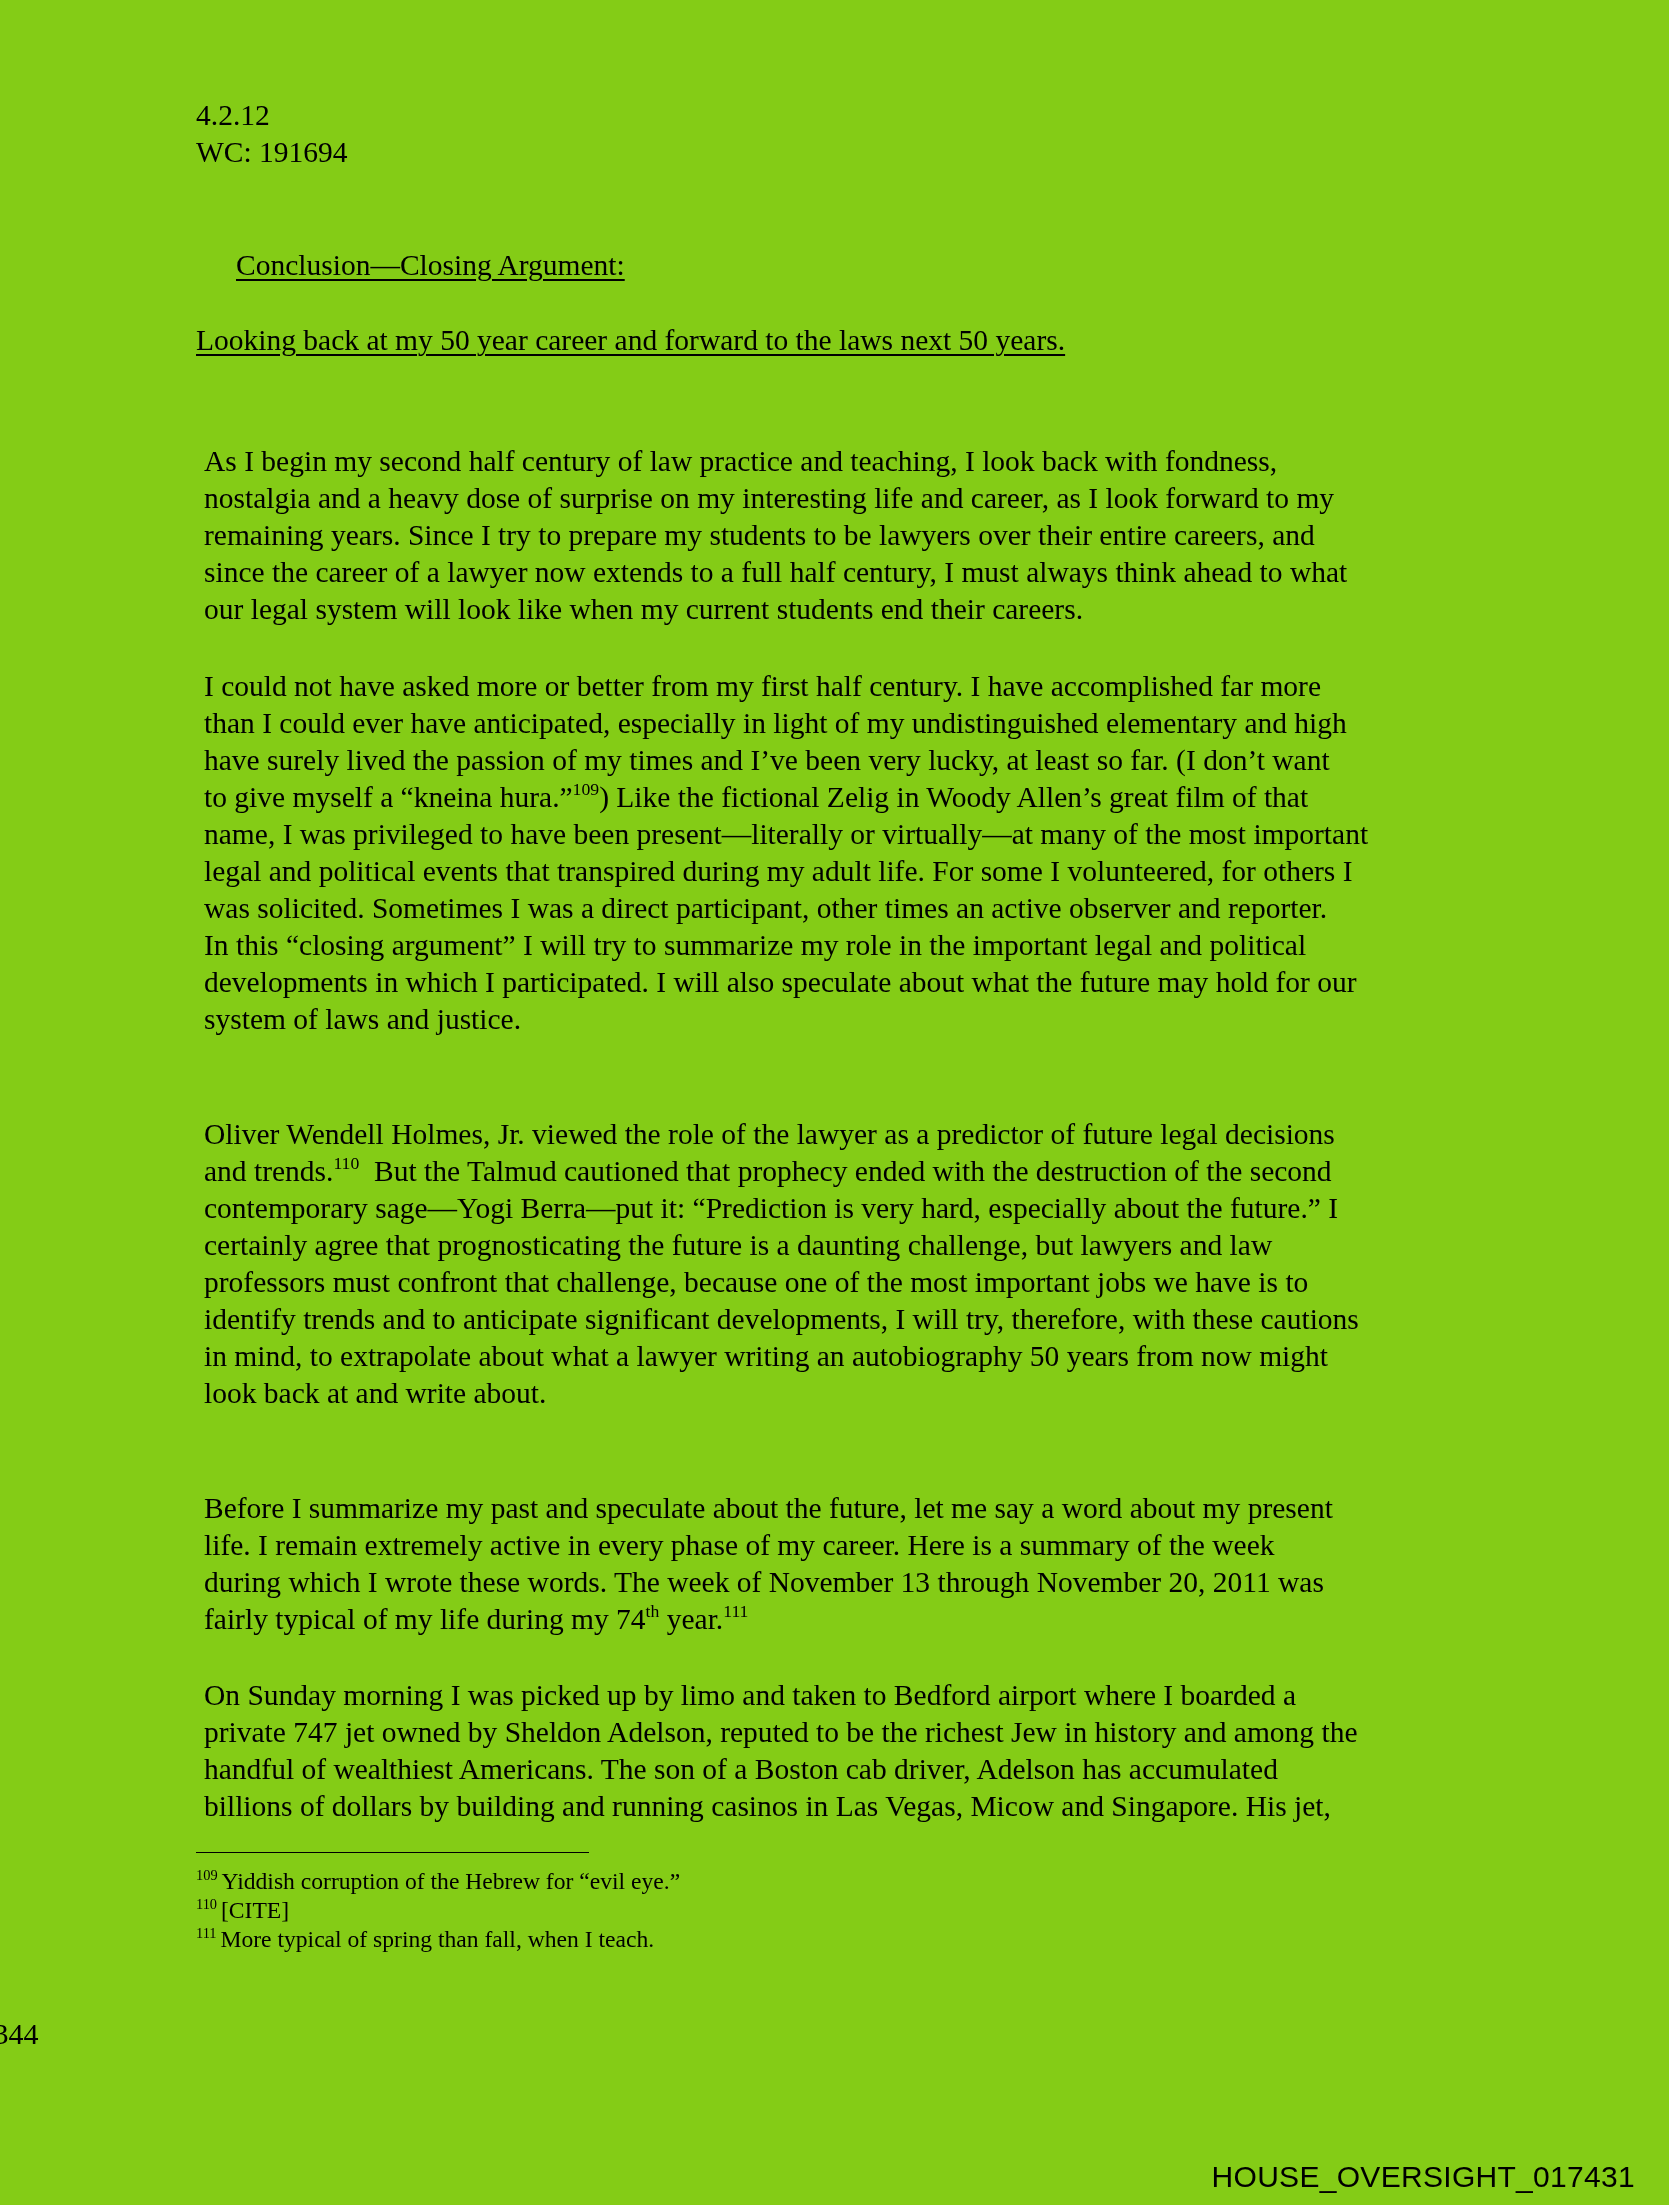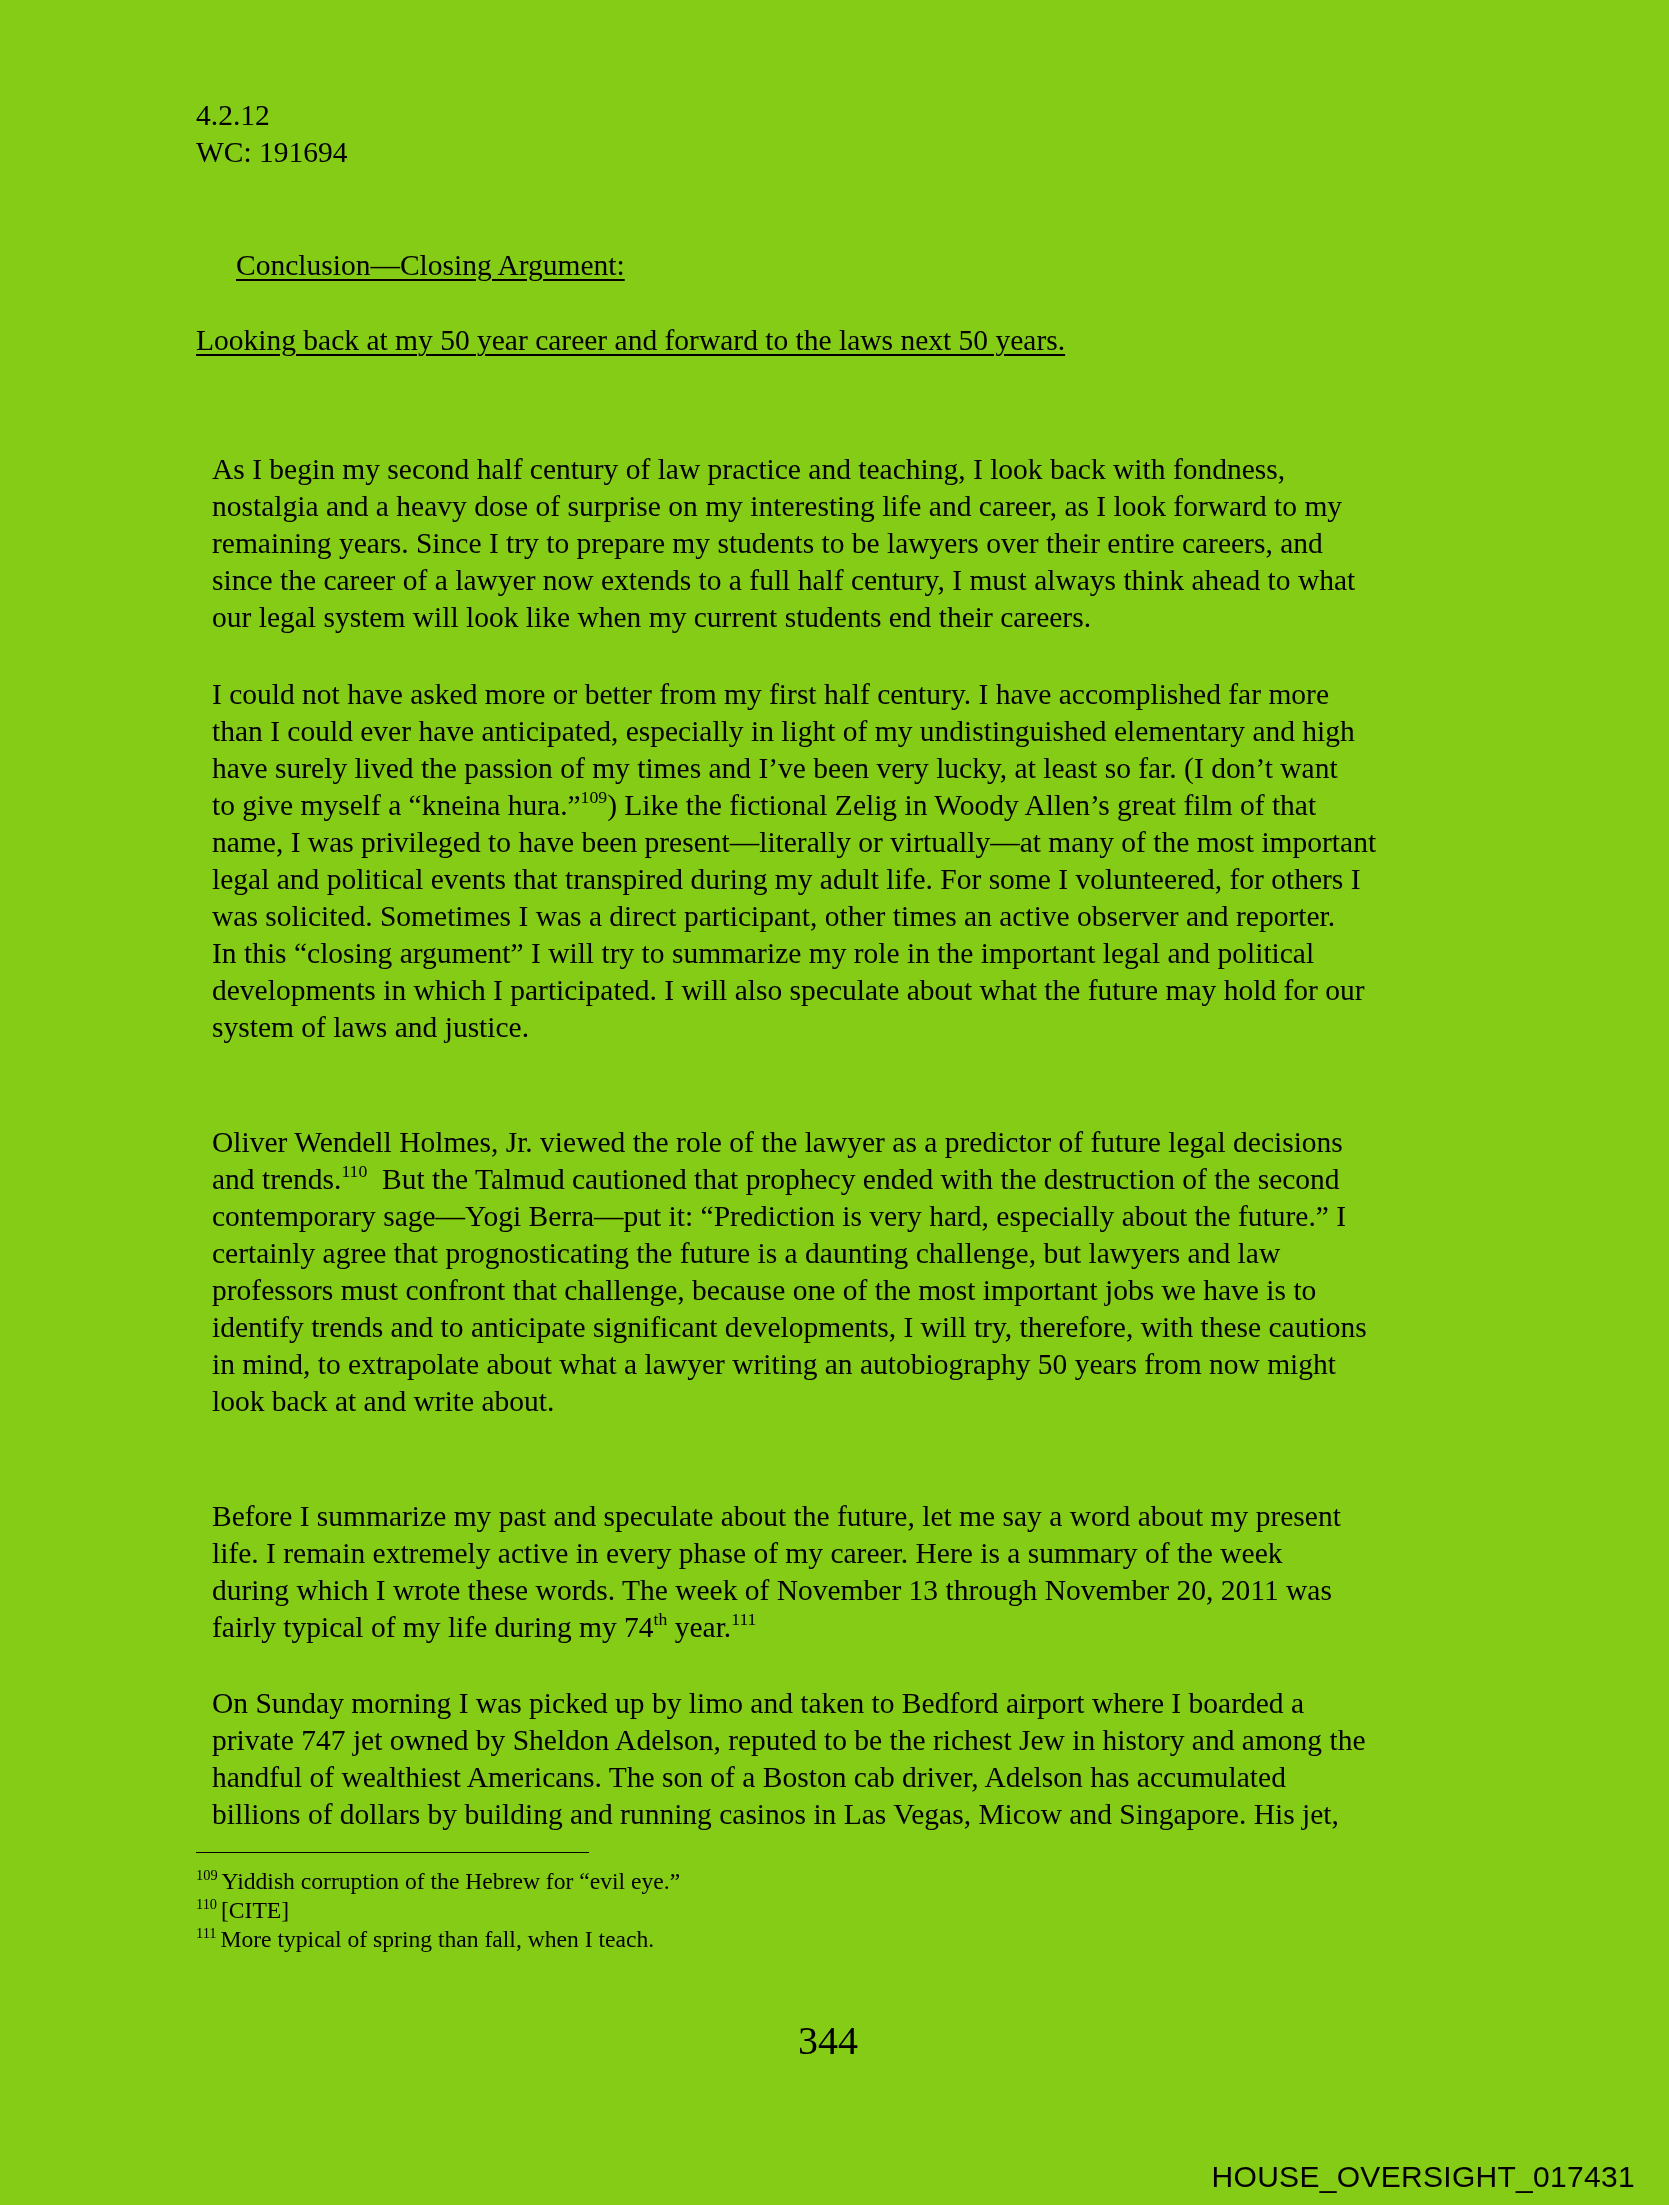--- a/index.html
+++ b/index.html
@@ -3,28 +3,28 @@
 <meta charset="utf-8">
 <style>
   html, body { margin: 0; padding: 0; background: #ffffff; }
   body { width: 1669px; height: 2205px; position: relative; overflow: hidden; color: #000; }
   .page { position: absolute; left: 0; top: 0; width: 1669px; height: 2205px; background: #84cc16; }
   .serif { font-family: "Liberation Serif", "DejaVu Serif", serif; font-size: 29.5px; line-height: 37px; }
   .abs { position: absolute; }
   .hdr-line { left: 196px; white-space: nowrap; }
   .u { text-decoration: underline; text-decoration-thickness: 2px; text-underline-offset: 3.9px; }
   .body-text { position: absolute; left: 196px; width: 1283px; }
-  .para { margin: 16px; white-space: nowrap; }
+  .para { margin: 8px; white-space: nowrap; }
   .para .ln { display: block; }
   sup { font-size: 17.7px; line-height: 0; vertical-align: 12.4px; }
   .fn-rule { position: absolute; left: 196px; top: 1852px; width: 393px; height: 1.3px; background: #000; }
   .footnotes { position: absolute; left: 196px; top: 1867px; font-family: "Liberation Serif", "DejaVu Serif", serif; font-size: 23.6px; line-height: 29px; }
   .footnotes .fn { display: block; white-space: nowrap; }
   .footnotes sup { font-size: 14.4px; vertical-align: 9.2px; margin-right: 3.9px; }
-  .page-num { position: absolute; left: 0; width: 1669px; top: 2017px; text-align: center; font-family: "Liberation Serif", "DejaVu Serif", serif; font-size: 40px; }
+  .page-num { position: absolute; left: 0; width: 1669px; top: 2017px; text-align: left; font-family: "Liberation Serif", "DejaVu Serif", serif; font-size: 30px; }
   .page-num span { position: relative; left: -6.5px; }
   .bates { position: absolute; right: 34px; top: 2160px; font-family: "Liberation Sans", "DejaVu Sans", sans-serif; font-size: 30px; letter-spacing: 0.3px; }
 </style>
 </head>
 <body>
 
 <div class="page">
 
   <div class="abs serif hdr-line" style="top:97px;">4.2.12</div>
   <div class="abs serif hdr-line" style="top:134px;">WC:  191694</div>

